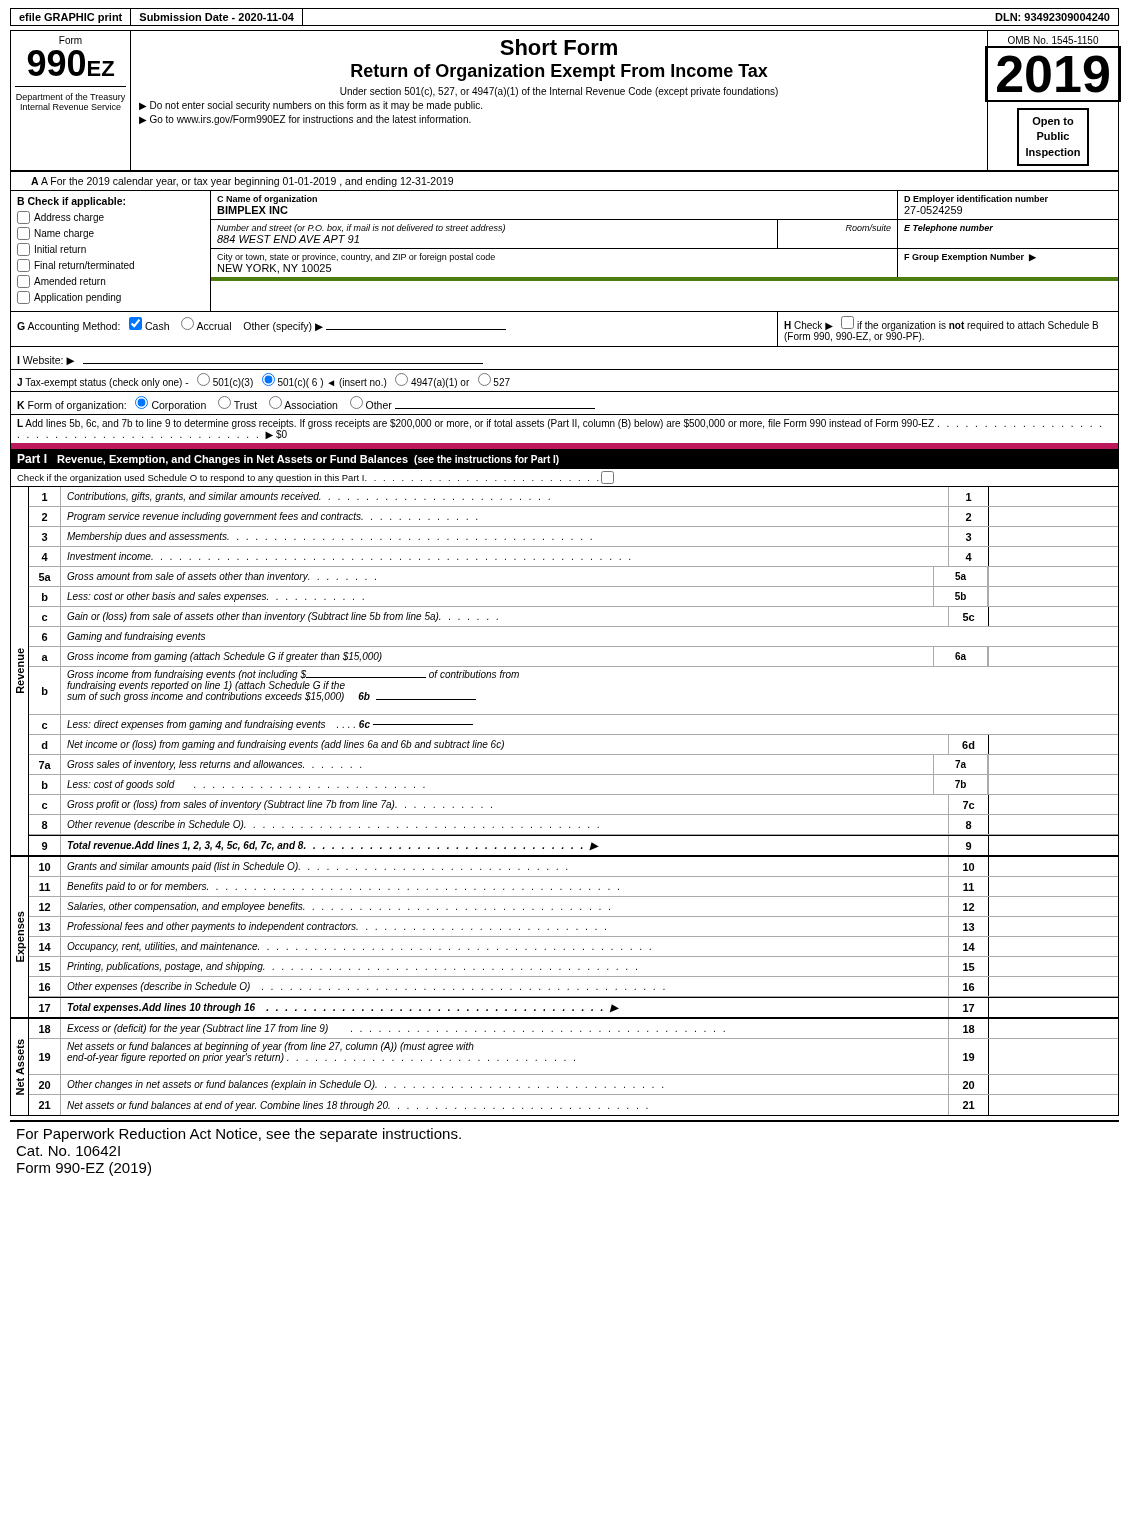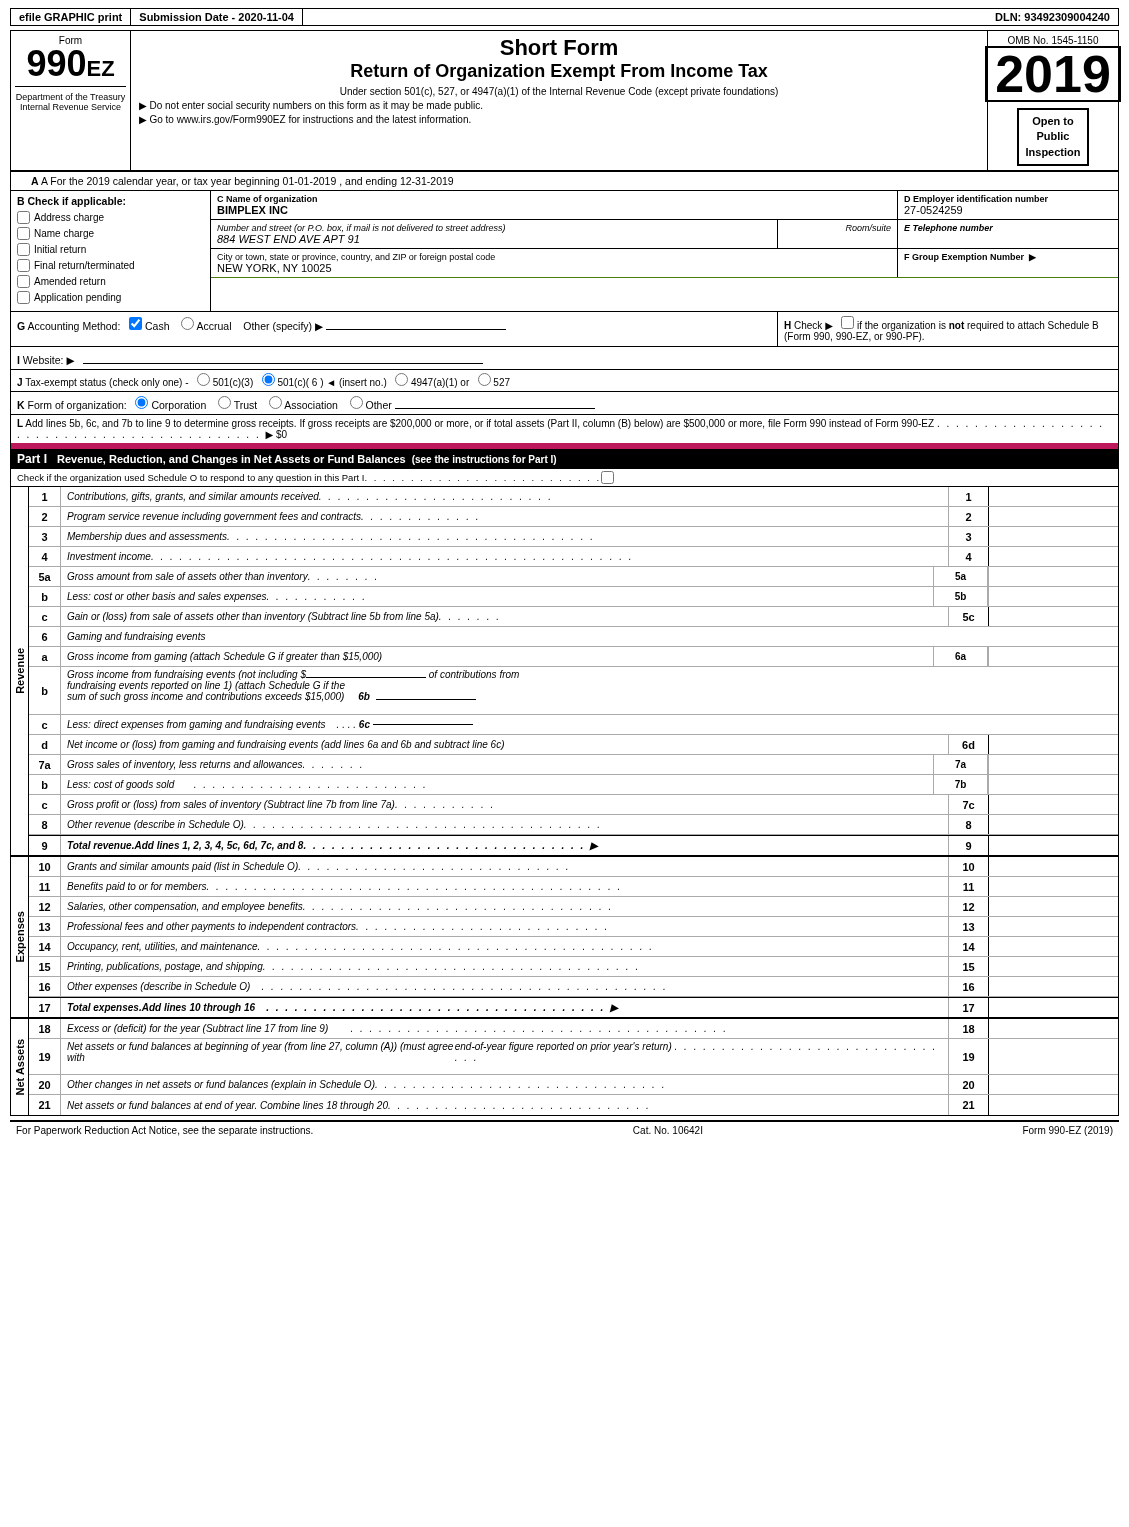--- a/index.html
+++ b/index.html
@@ -158,21 +158,21 @@
     }
     .field-room .field-label { font-size: 9px; }
     .field-e {
       width: 220px;
       padding: 3px 6px;
     }
     .field-e .field-label { font-size: 9px; font-weight: bold; }
 
     .city-row {
       display: flex;
-      border-bottom: 1px solid #4d7c0f;
+      border-bottom: 4px solid #4d7c0f;
     }
     .field-city {
       flex: 1;
       border-right: 1px solid #000;
       padding: 3px 6px;
     }
     .field-city .field-label { font-size: 9px; }
     .field-city .field-value { font-size: 11px; }
     .field-f {
       width: 220px;
@@ -306,24 +306,25 @@
       font-size: 9.5px;
       border-bottom: 1px solid #aaa;
       display: flex;
       align-items: center;
     }
 
     
     .page-footer {
       border-top: 2px solid #000;
       padding: 3px 6px;
-      font-size: 10px;
+      font-size: 15px;
       display: flex;
       justify-content: space-between;
       margin-top: 4px;
+      flex-direction: column;
     }
 
     .dots { letter-spacing: 2px; }
 
     .underline-field {
       border-bottom: 1px solid #000;
       display: inline-block;
       min-width: 180px;
       height: 14px;
     }
@@ -489,21 +490,21 @@
     </div>
 
     <div class="add-lines-row">
       <strong>L</strong> Add lines 5b, 6c, and 7b to line 9 to determine gross receipts. If gross receipts are $200,000 or more, or if total assets (Part II, column (B) below) are $500,000 or more, file Form 990 instead of Form 990-EZ
       <span class="dots"> . . . . . . . . . . . . . . . . . . . . . . . . . . . . . . . . . . . . . . . . . . . . </span>
       <span>▶ $0</span>
     </div>
 
     <div style="background:#000; color:#fff; padding:3px 6px; font-weight:bold; font-size:11px; display:flex; align-items:center;">
       <span style="margin-right:10px; font-size:12px;">Part I</span>
-      <span>Revenue, Reduction, and Changes in Net Assets or Fund Balances</span>
+      <span>Revenue, Exemption, and Changes in Net Assets or Fund Balances</span>
       <span style="font-weight:bold; font-size:10px; margin-left:6px;">(see the instructions for Part I)</span>
     </div>
 
     <div class="check-schedule-row" style="border-bottom:1px solid #000;">
       Check if the organization used Schedule O to respond to any question in this Part I
       <span class="dots"> . . . . . . . . . . . . . . . . . . . . . . . . . . </span>
       <input type="checkbox" style="">
     </div>
 
     <div class="revenue-wrapper">
@@ -717,21 +718,21 @@
 
         <div class="line-row">
           <div class="line-number">18</div>
           <div class="line-description">Excess or (deficit) for the year (Subtract line 17 from line 9) &nbsp;&nbsp;&nbsp;&nbsp;&nbsp;&nbsp;&nbsp;<span class="dots">. . . . . . . . . . . . . . . . . . . . . . . . . . . . . . . . . . . . . . . .</span></div>
           <div class="line-number-col">18</div>
           <div class="line-amount"></div>
         </div>
 
         <div class="line-row" style="min-height:36px;">
           <div class="line-number">19</div>
-          <div class="line-description" style="flex-direction:row; align-items:flex-start;">
+          <div class="line-description" style="flex-direction:column; align-items:flex-start;">
             <div>Net assets or fund balances at beginning of year (from line 27, column (A)) (must agree with</div>
             <div>end-of-year figure reported on prior year's return) <span class="dots">. . . . . . . . . . . . . . . . . . . . . . . . . . . . . . .</span></div>
           </div>
           <div class="line-number-col">19</div>
           <div class="line-amount"></div>
         </div>
 
         <div class="line-row">
           <div class="line-number">20</div>
           <div class="line-description">Other changes in net assets or fund balances (explain in Schedule O) <span class="dots">. . . . . . . . . . . . . . . . . . . . . . . . . . . . . . .</span></div>

